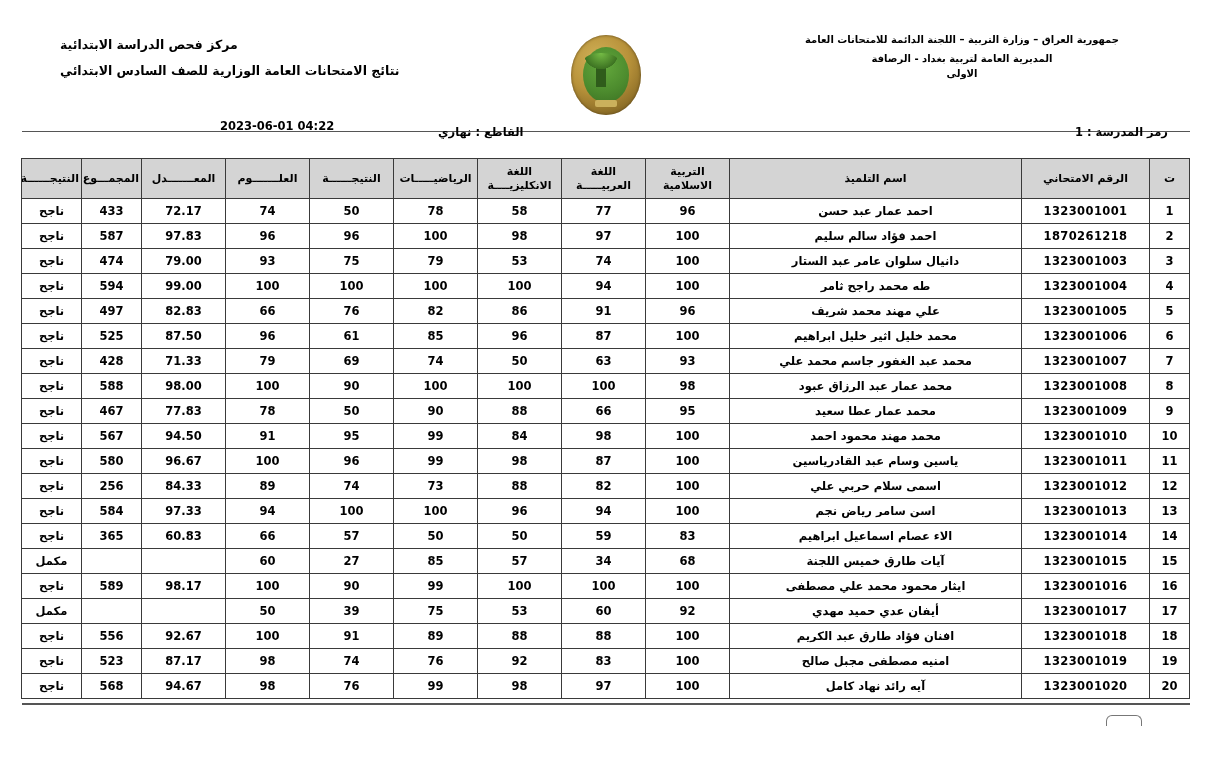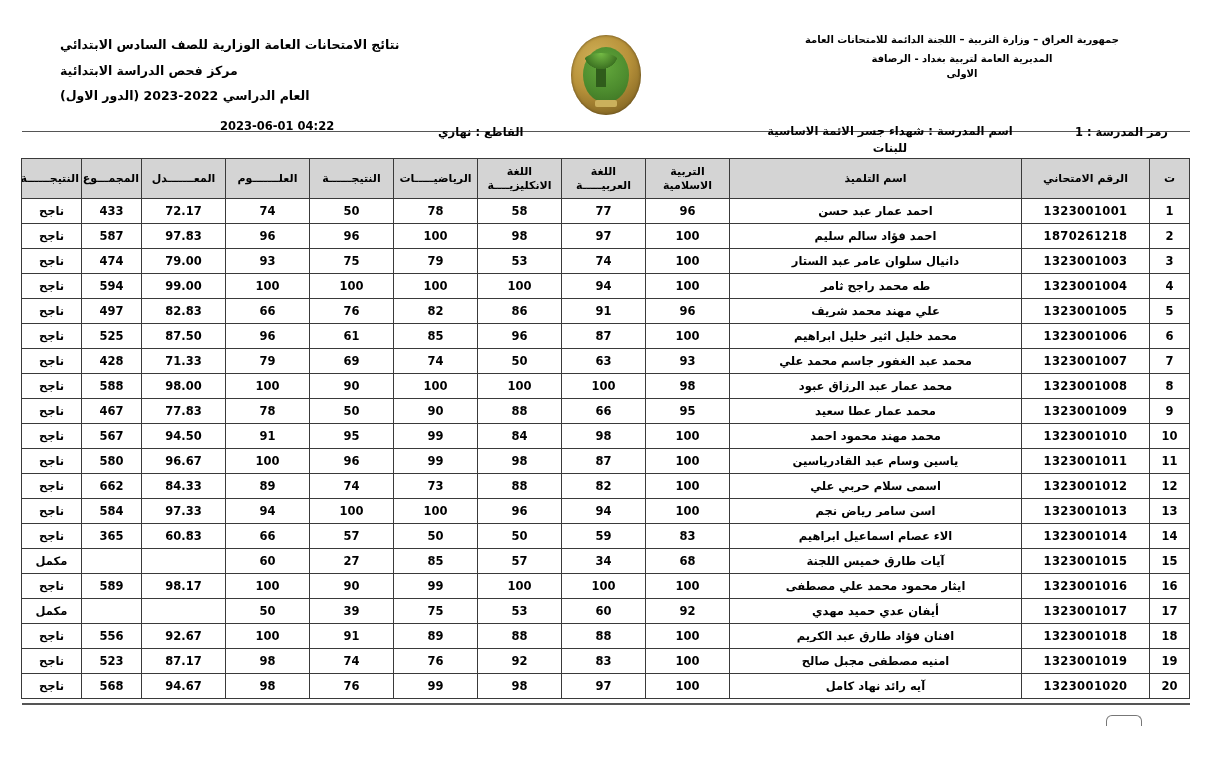--- a/index.html
+++ b/index.html
@@ -239,31 +239,29 @@
 
     <div class="logo">
       <div class="ring"></div>
       <div class="inner"></div>
       <div class="palm"></div>
       <div class="fronds"></div>
       <div class="base"></div>
     </div>
 
     <div class="hdr-left">
+      <span>مركز فحص الدراسة الابتدائية</span>
       <span>نتائج الامتحانات العامة الوزارية للصف السادس الابتدائي</span>
-      <span>مركز فحص الدراسة الابتدائية</span>
-      <span>العام الدراسي  2022-2023 (الدور الاول)</span>
     </div>
 
     <div class="hdr-rule"></div>
   </div>
 
   <div class="info">
     <div class="code">رمز المدرسة : 1</div>
-    <div class="school">اسم المدرسة : شهداء جسر الائمة الاساسية للبنات</div>
     <div class="shift">القاطع : نهاري</div>
     <div class="date">2023-06-01 04:22</div>
   </div>
 
   <div class="table-wrap">
     <table class="results">
       <colgroup>
         <col class="c-seq">
           <col class="c-examno">
           <col class="c-name">
@@ -452,21 +450,21 @@
             <td class="seq">12</td>
             <td class="examno">1323001012</td>
             <td class="name">اسمى سلام حربي علي</td>
             <td>100</td>
             <td>82</td>
             <td>88</td>
             <td>73</td>
             <td>74</td>
             <td>89</td>
             <td>84.33</td>
-            <td>662</td>
+            <td>256</td>
             <td>ناجح</td>
           </tr>
           <tr>
             <td class="seq">13</td>
             <td class="examno">1323001013</td>
             <td class="name">اسن سامر رياض نجم</td>
             <td>100</td>
             <td>94</td>
             <td>96</td>
             <td>100</td>

